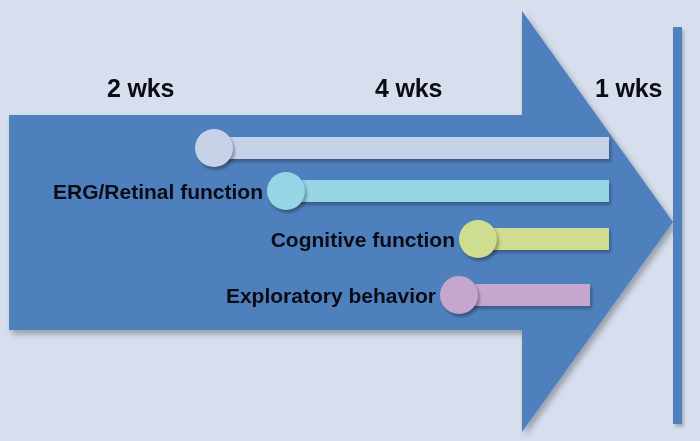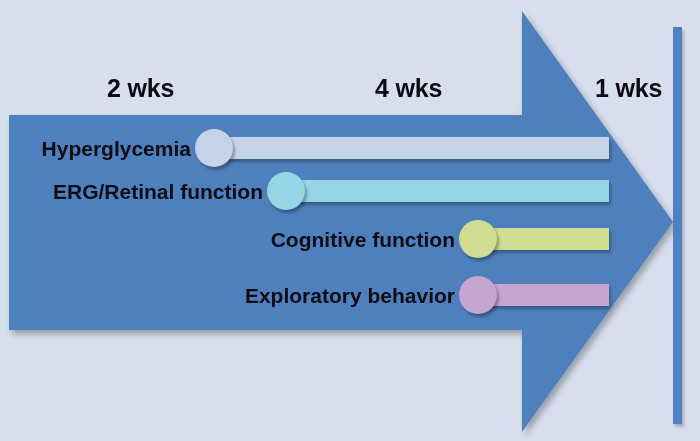--- a/index.html
+++ b/index.html
@@ -110,36 +110,35 @@
              Z" fill="#5080be" filter="url(#dropshadow)"></path>
   </svg>
 
   <div class="end-rule"></div>
 
   <div class="week-label" style="left:107px; top:76px;">2 wks</div>
   <div class="week-label" style="left:375px; top:76px;">4 wks</div>
   <div class="week-label" style="left:595px; top:76px;">1 wks</div>
 
   <div class="row" style="left:195px; top:126px; width:414px;">
-    <div class="row-label">Hyperglycemia</div>
     <div class="row-bar" style="left:19px; width:395px; background:#c5d2e8;"></div>
     <div class="row-dot" style="background:#c5d2e8;"></div>
   </div>
 
   <div class="row" style="left:459px; top:217px; width:150px;">
     <div class="row-label">Cognitive function</div>
     <div class="row-bar" style="left:19px; width:131px; background:#cfdd90;"></div>
     <div class="row-dot" style="background:#cfdd90;"></div>
   </div>
 
   <div class="row" style="left:267px; top:169px; width:342px;">
     <div class="row-label">ERG/Retinal function</div>
     <div class="row-bar" style="left:19px; width:323px; background:#95d5e6;"></div>
     <div class="row-dot" style="background:#95d5e6;"></div>
   </div>
 
-  <div class="row" style="left:459px; top:273px; width:150px;">
+  <div class="row" style="left:440px; top:273px; width:150px;">
     <div class="row-label">Exploratory behavior</div>
     <div class="row-bar" style="left:19px; width:131px; background:#c5a6cf;"></div>
     <div class="row-dot" style="background:#c5a6cf;"></div>
   </div>
 
 </div>
 
 </body></html>

